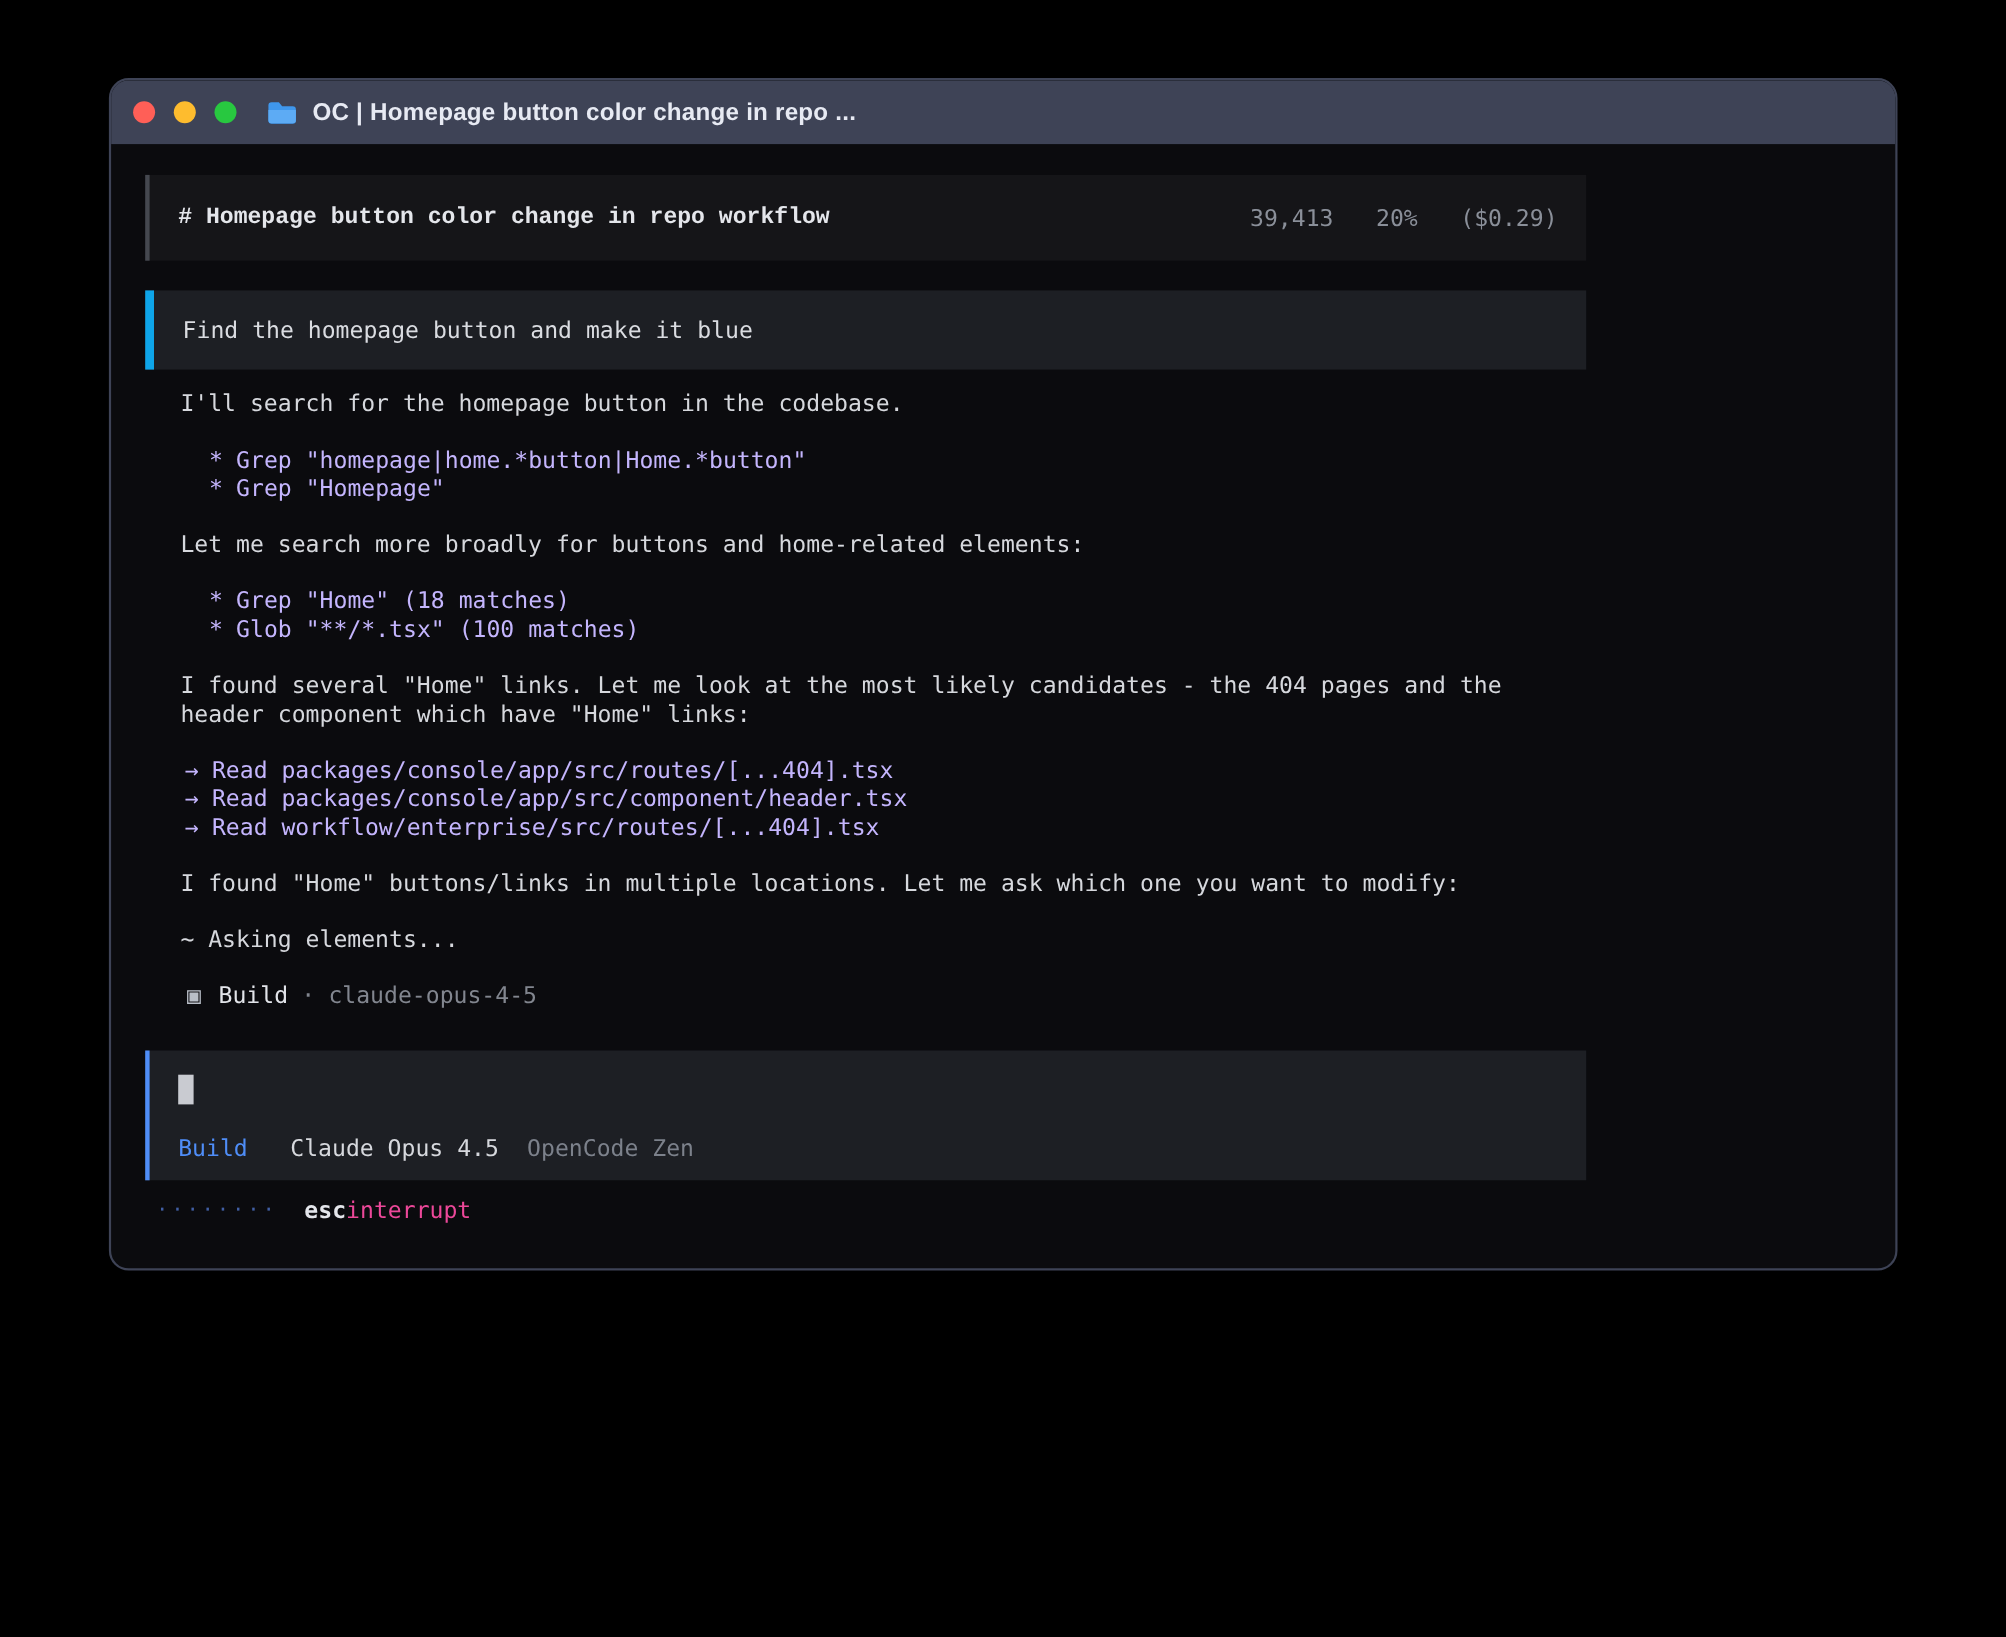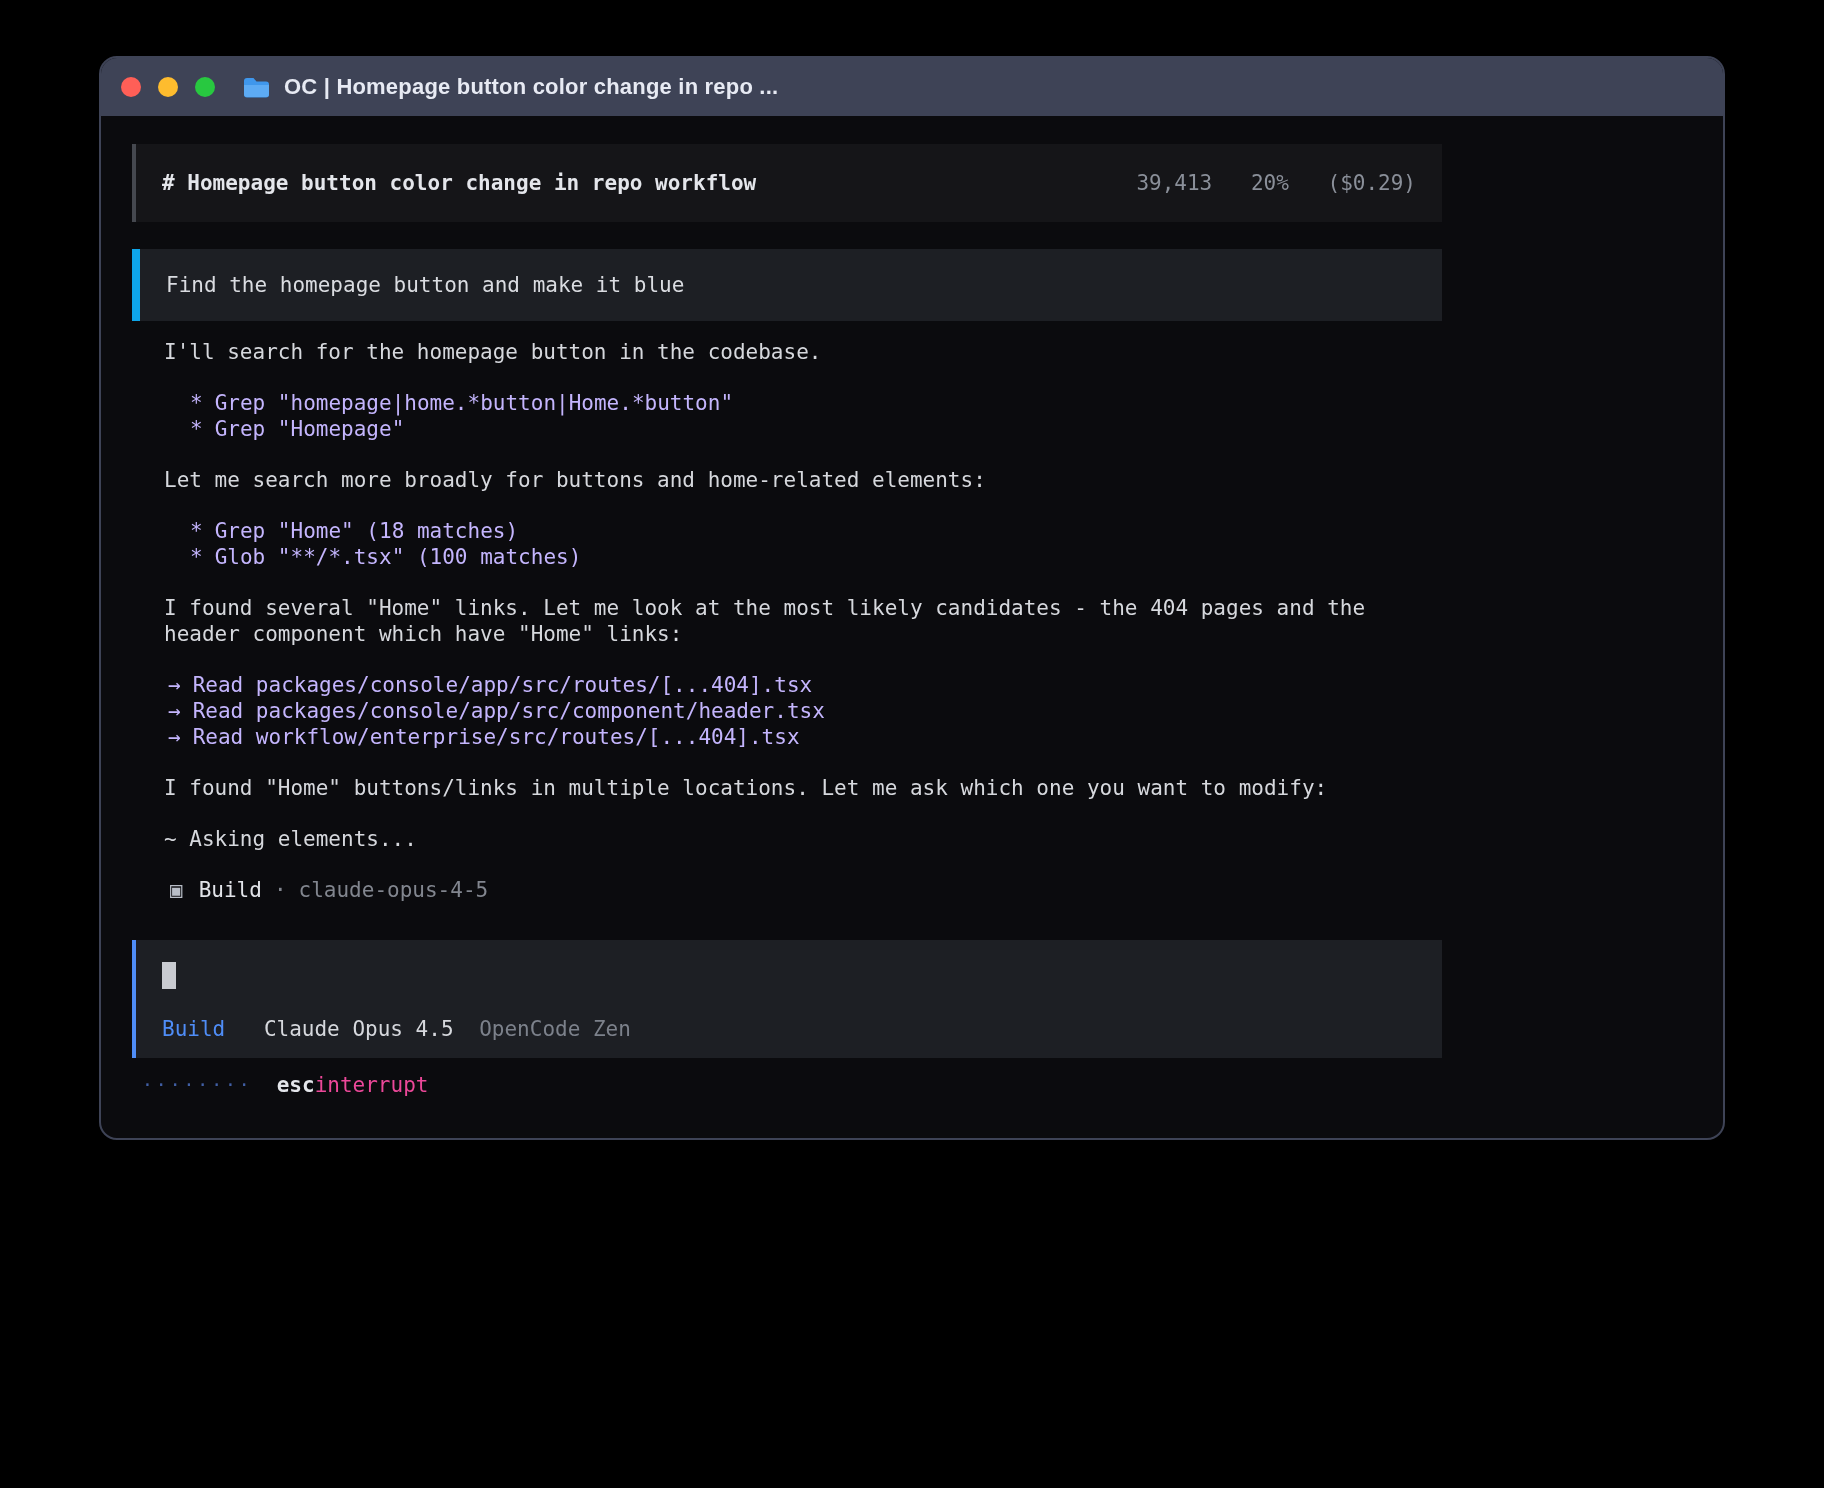--- a/index.html
+++ b/index.html
@@ -5,21 +5,21 @@
   * { box-sizing: border-box; }
   html, body {
     margin: 0;
     width: 1824px;
     height: 1488px;
     background: #000000;
     font-family: "DejaVu Sans Mono", "Liberation Mono", monospace;
   }
   .app-window {
     position: absolute;
-    left: 99px; top: 56px;
+    left: 99px; top: 71px;
     width: 1626px; height: 1084px;
     background: #0b0b0e;
     border: 2px solid #3e4356;
     border-radius: 18px;
     overflow: hidden;
   }
   
   .titlebar {
     height: 58px;
     background: #3e4356;
@@ -47,21 +47,21 @@
 
   .session-header {
     display: flex;
     justify-content: space-between;
     align-items: center;
     background: #151518;
     border-left: 4px solid #45484f;
     padding: 0 26px;
     height: 78px;
   }
-  .sh-title { font-weight: 700; font-size: 21px; color: #e4e6eb; }
+  .sh-title { font-weight: 700; font-size: 21px; color: #e4e6eb; font-family: Liberation Mono, monospace; }
   .sh-stats { font-size: 21px; color: #8a8f99; white-space: nowrap; }
   .sh-stats .pct  { margin-left: 26px; }
   .sh-stats .cost { margin-left: 26px; }
 
   .user-msg {
     margin-top: 27px;
     background: #1d1f24;
     border-left: 8px solid #0ea5e9;
     padding: 23px 26px;
     font-size: 21px;

